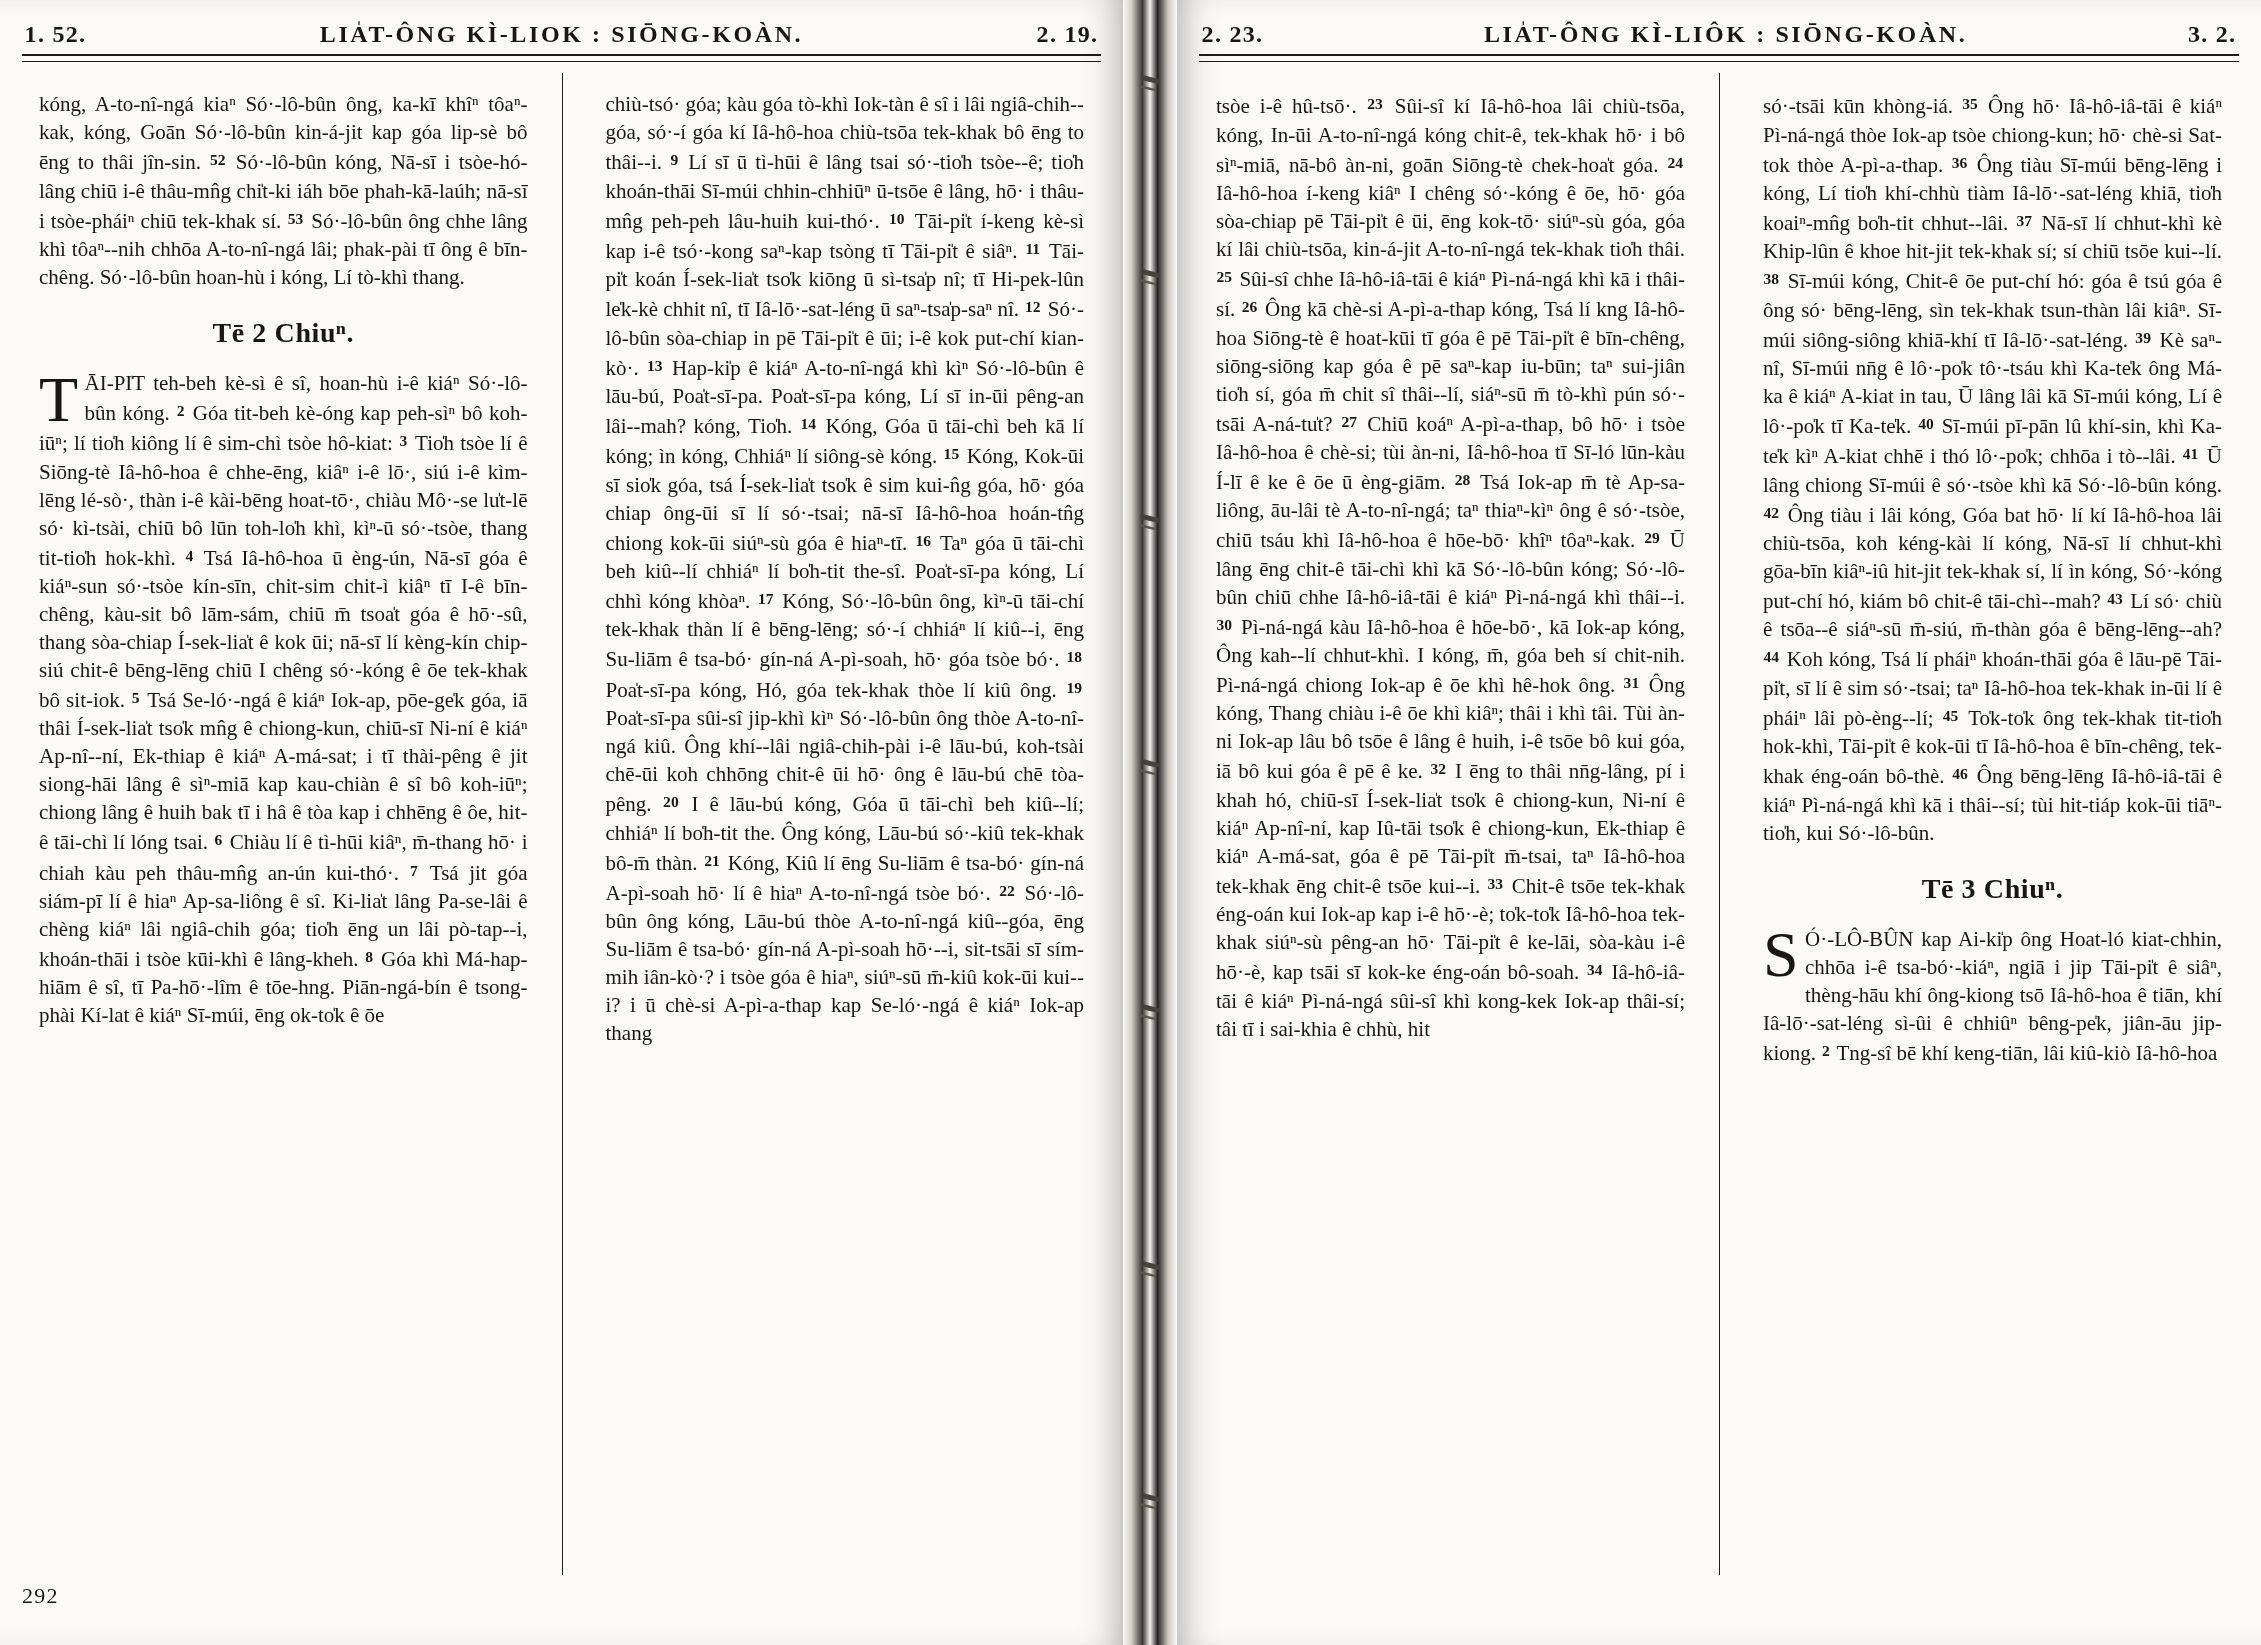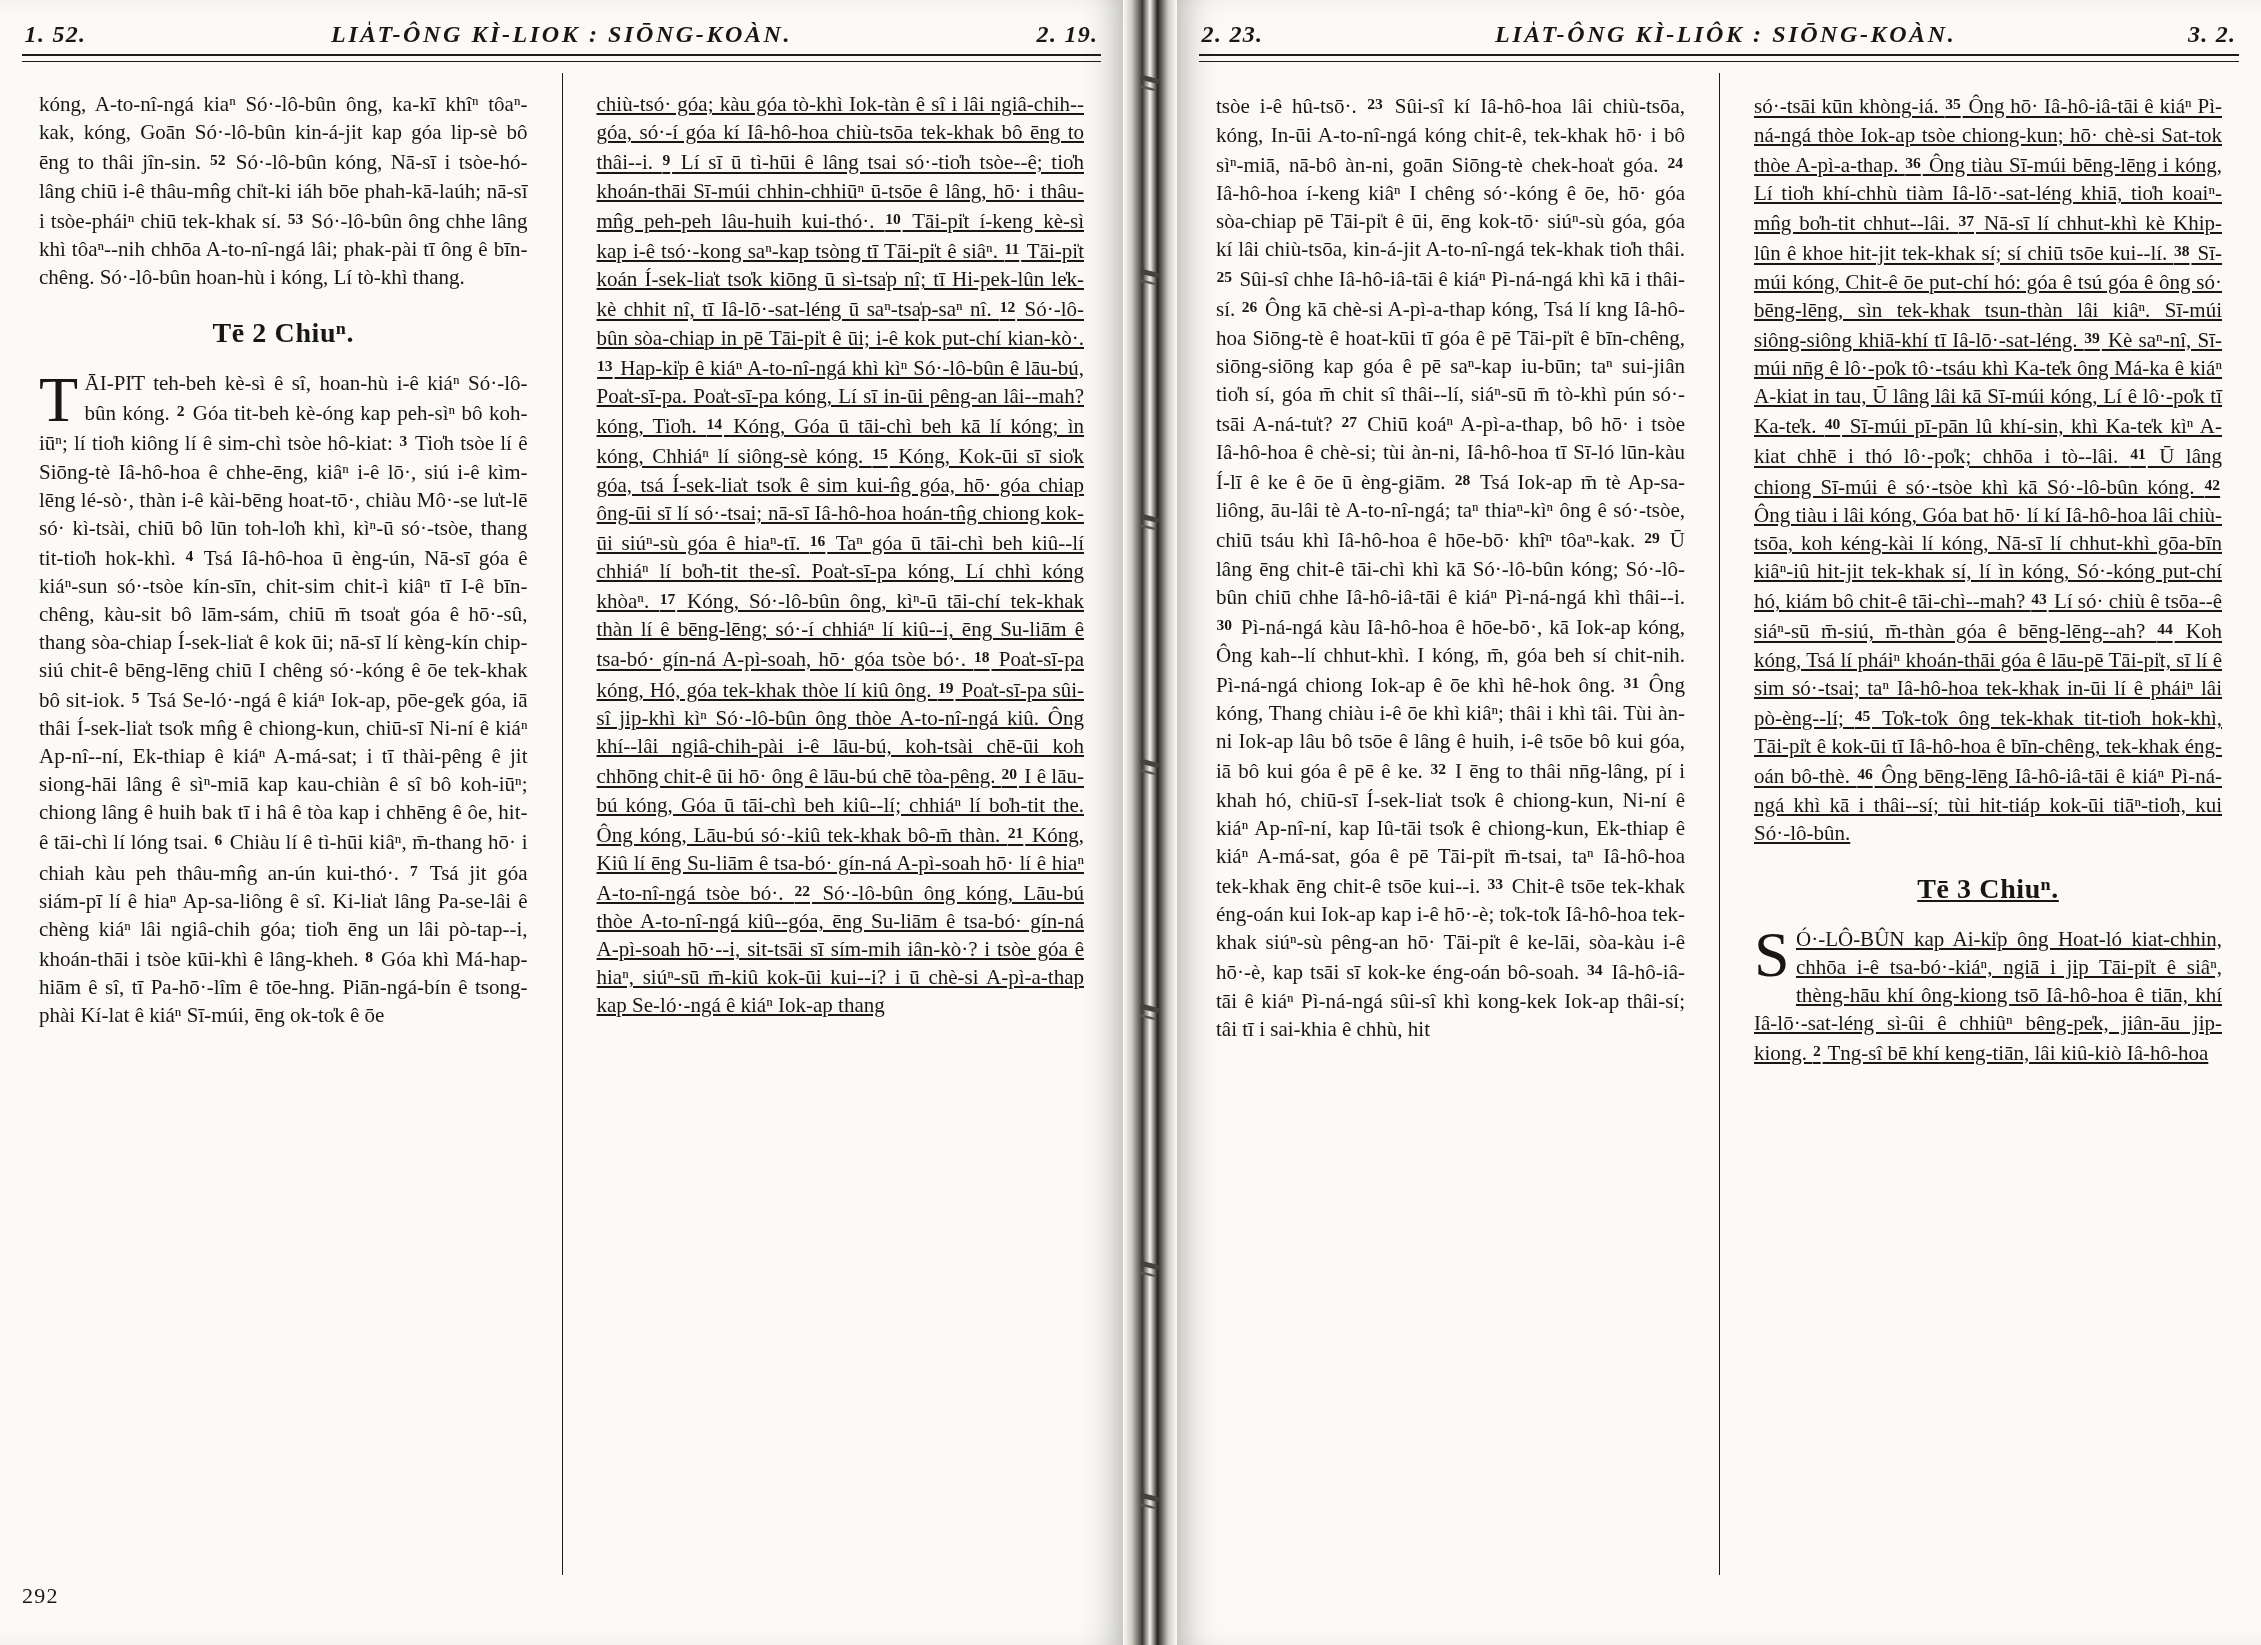--- a/index.html
+++ b/index.html
@@ -8,28 +8,28 @@
     background:#efeeea;
     font-family:"Liberation Serif", serif;
     color:#181715;
   }
   .spread{display:flex;width:2261px;height:1645px;background:#fbfaf6;}
   .page{box-sizing:border-box;padding:17px 22px 0 22px;display:flex;flex-direction:column;}
   .page-left{width:1123px;}
   .page-right{flex:1;}
   
   .hdr{display:flex;align-items:baseline;justify-content:space-between;
-       font-weight:bold;font-size:24px;letter-spacing:1.3px;padding:3.9px 2.6px 0 2.6px;font-style:italic;}
+       font-weight:bold;font-size:24px;letter-spacing:1.3px;padding:3.9px 2.6px 0 2.6px;}
   .hdr .title{letter-spacing:2.6px;}
   .double-rule{margin-top:6.4px;height:4.5px;border-top:2.6px solid #1d1c1a;border-bottom:1.3px solid #1d1c1a;}
   
   .text-area{display:flex;margin-top:11.6px;height:1502px;overflow:hidden;}
   .col{box-sizing:border-box;width:50%;font-size:21px;line-height:28px;text-align:justify;overflow:hidden;}
   .col.first{padding-right:17px;}
-  .col.second{border-left:1.9px solid #1d1c1a;padding-left:17px;text-decoration:underline;}
+  .col.second{border-left:1.9px solid #1d1c1a;padding-left:26px;}
   .para{margin:17px;}
   .chap-heading{text-align:center;font-size:28px;font-weight:bold;margin:28px 0 22px 0;letter-spacing:0.6px;}
   .verse{font-size:0.74em;font-weight:bold;vertical-align:0.28em;padding:0 1.9px 0 0.6px;}
   .dropcap .initial{float:left;font-size:64px;line-height:53px;padding:3.9px 6.4px 0 0;font-weight:normal;}
   
   .footer{height:41px;display:flex;align-items:center;
           font-size:22px;letter-spacing:1.3px;}
   
   .gutter{width:54px;position:relative;
     background:linear-gradient(90deg,#fbfaf6 0%,#cfccc4 16%,#3a3834 36%,#f3f1ea 50%,#262421 64%,#cfccc4 84%,#fbfaf6 100%);}

